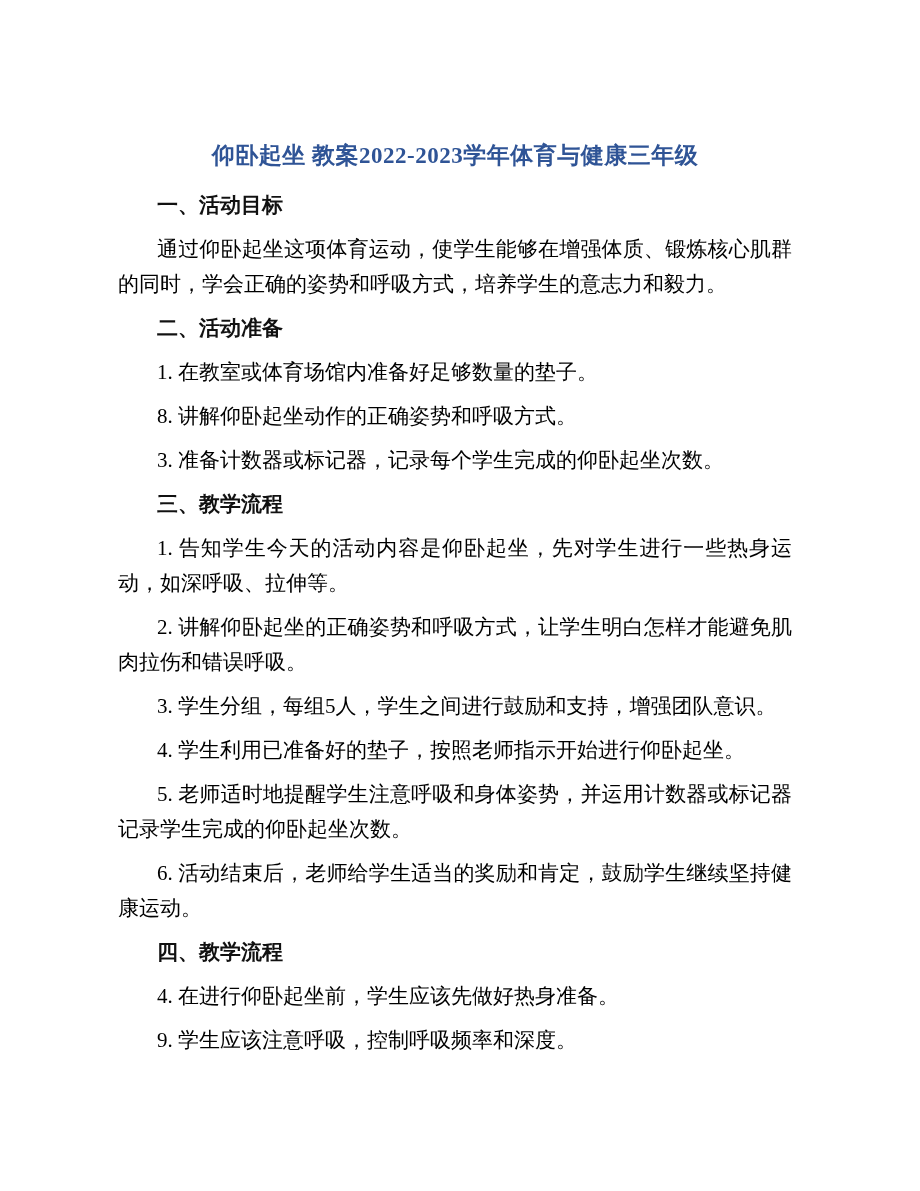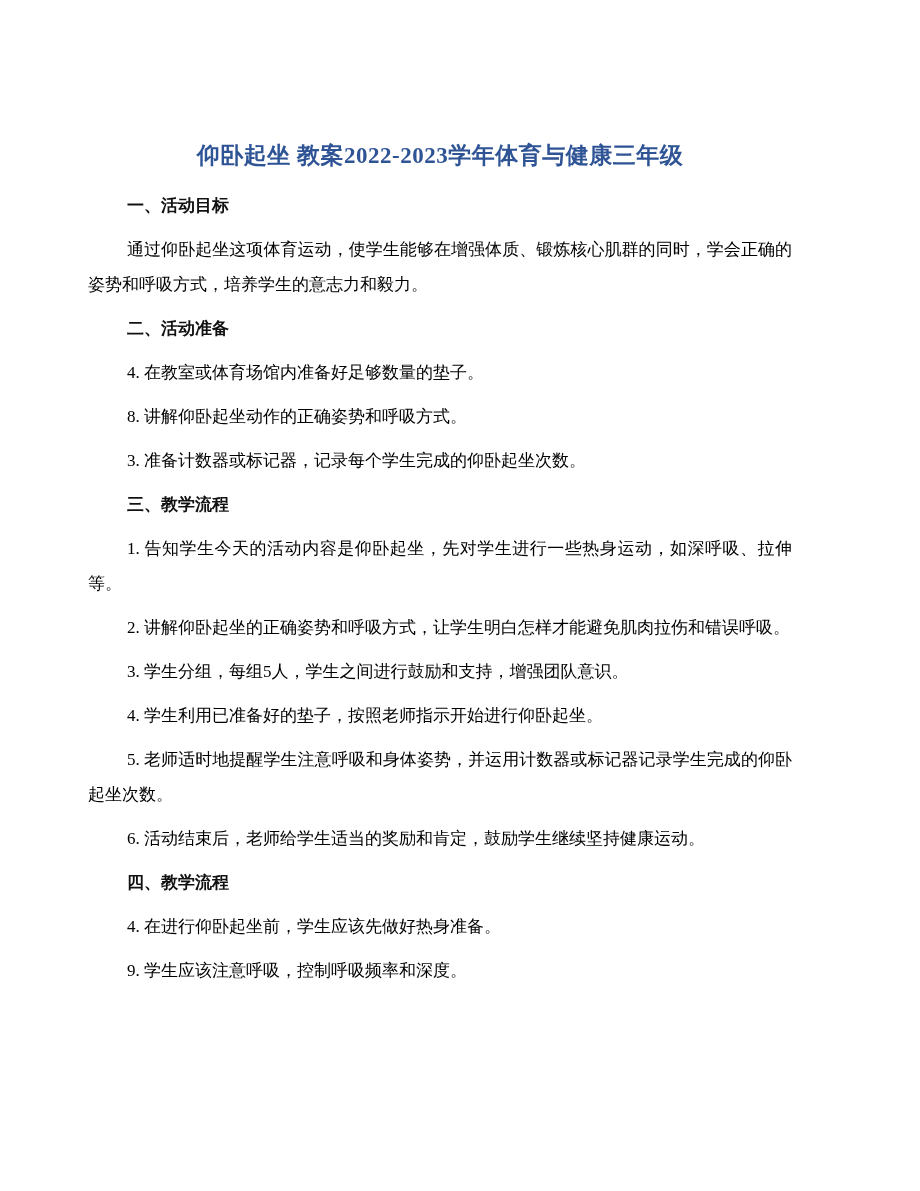--- a/index.html
+++ b/index.html
@@ -11,33 +11,33 @@
     width: 920px;
     height: 1191px;
     overflow: hidden;
     font-family: "Liberation Serif", "DejaVu Serif", serif;
     color: #1f1f1f;
   }
   .page {
     box-sizing: border-box;
     width: 920px;
     height: 978px;
-    padding: 140px 128px 0 88px;
+    padding: 140px 128px 0 118px;
     background: #ffffff;
   }
   .doc-title {
     font-size: 23px;
     font-weight: bold;
     text-align: center;
     line-height: 32px;
     margin: 0 0 16px 0;
     letter-spacing: 0.5px;
   }
   .block {
-    font-size: 17px;
+    font-size: 21px;
     line-height: 35px;
     margin: 0 0 9px 0;
     text-align: justify;
     text-indent: 39px;
     word-break: break-all;
   }
   .heading {
     font-weight: bold;
     color: #111111;
   }
@@ -49,21 +49,21 @@
 <body>
 
 <div class="page">
 
   <h1 class="doc-title" style="color: rgb(47, 84, 150);">仰卧起坐 教案2022-2023学年体育与健康三年级</h1>
 
   <p class="block heading">一、活动目标</p>
   <p class="block paragraph">通过仰卧起坐这项体育运动，使学生能够在增强体质、锻炼核心肌群的同时，学会正确的姿势和呼吸方式，培养学生的意志力和毅力。</p>
 
   <p class="block heading">二、活动准备</p>
-  <p class="block list-item">4. 在教室或体育场馆内准备好足够数量的垫子。</p>
+  <p class="block list-item">1. 在教室或体育场馆内准备好足够数量的垫子。</p>
   <p class="block list-item">8. 讲解仰卧起坐动作的正确姿势和呼吸方式。</p>
   <p class="block list-item">3. 准备计数器或标记器，记录每个学生完成的仰卧起坐次数。</p>
 
   <p class="block heading">三、教学流程</p>
   <p class="block list-item">1. 告知学生今天的活动内容是仰卧起坐，先对学生进行一些热身运动，如深呼吸、拉伸等。</p>
   <p class="block list-item">2. 讲解仰卧起坐的正确姿势和呼吸方式，让学生明白怎样才能避免肌肉拉伤和错误呼吸。</p>
   <p class="block list-item">3. 学生分组，每组5人，学生之间进行鼓励和支持，增强团队意识。</p>
   <p class="block list-item">4. 学生利用已准备好的垫子，按照老师指示开始进行仰卧起坐。</p>
   <p class="block list-item">5. 老师适时地提醒学生注意呼吸和身体姿势，并运用计数器或标记器记录学生完成的仰卧起坐次数。</p>
   <p class="block list-item">6. 活动结束后，老师给学生适当的奖励和肯定，鼓励学生继续坚持健康运动。</p>

